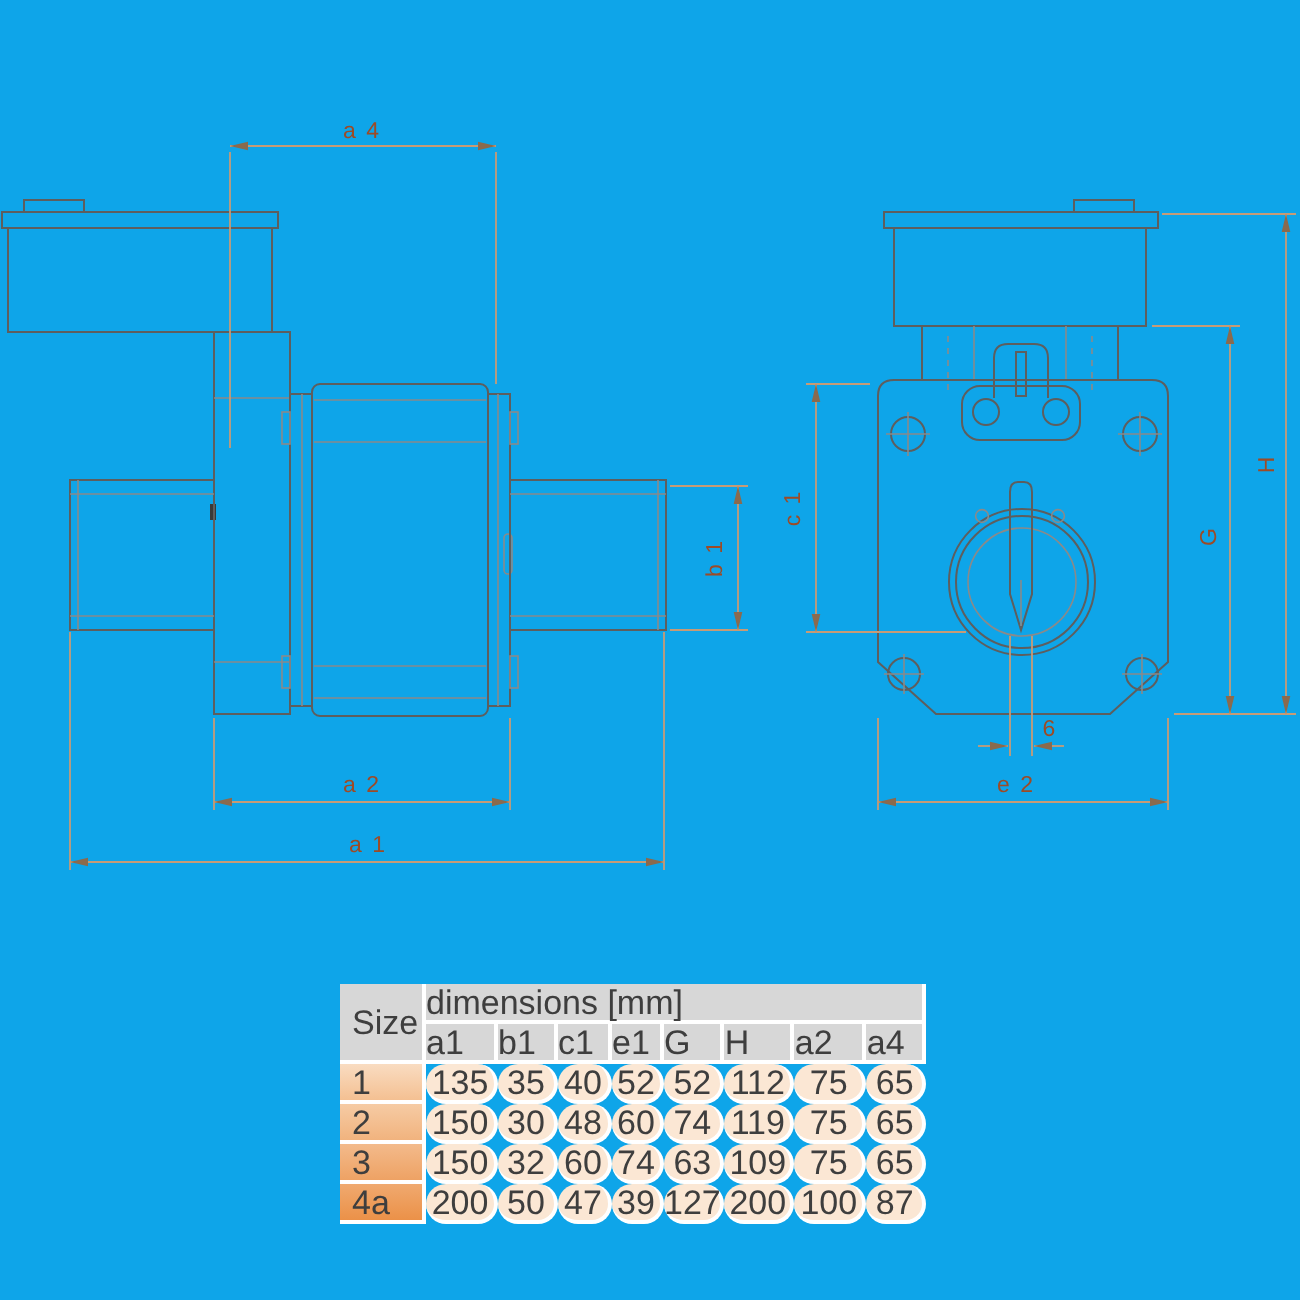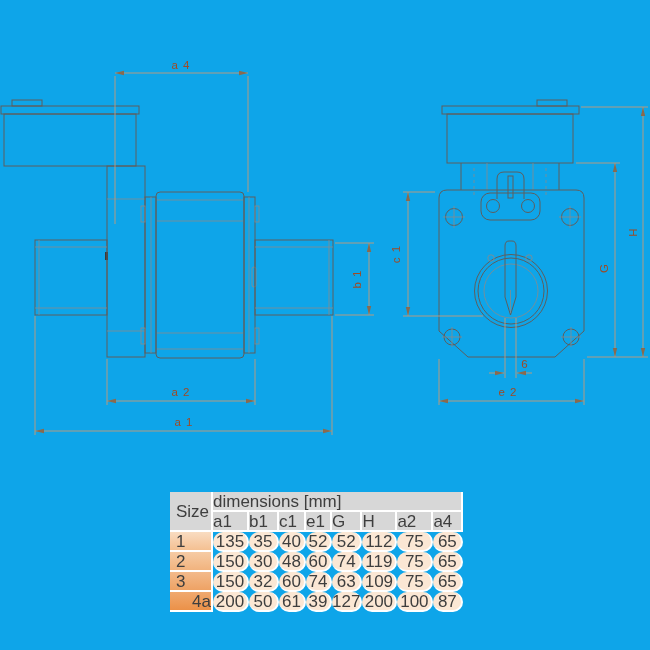--- a/index.html
+++ b/index.html
@@ -16,21 +16,21 @@
              table-layout:fixed;font-size:17px;color:#3e3e3e;line-height:1;}
   #dim-table th,#dim-table td{font-weight:normal;height:18px;padding:0;
              border-right:2px solid #fff;border-bottom:2px solid #fff;}
   #dim-table th{background:#d7d7d7;text-align:left;}
   #dim-table th.size-h{text-align:left;padding-left:6px;}
   #dim-table td.val{background:#fbe7d4;text-align:center;border-radius:10px;}
   #dim-table td.size{ text-align:left;padding-left:6px;}
   #dim-table td.s1{background:linear-gradient(#f9dcc1,#f4c092);}
   #dim-table td.s2{background:linear-gradient(#f6cba4,#f1b37e);}
   #dim-table td.s3{background:linear-gradient(#f3ba8b,#eea264);}
-  #dim-table td.s4{background:linear-gradient(#f0a96f,#eb9148);text-align:right;}
+  #dim-table td.s4{background:linear-gradient(#f0a96f,#eb9148);}
 </style>
 </head>
 <body>
 
 <div id="page">
 
   <svg id="drawing" width="650" height="460" viewBox="0 0 650 460" xmlns="http://www.w3.org/2000/svg">
     <defs>
       <marker id="arr" viewBox="0 0 10 6" refX="10" refY="3" markerWidth="10" markerHeight="6" orient="auto-start-reverse">
         <polygon points="0,0.6 10,3 0,5.4" fill="#8a6a4e"></polygon>
@@ -222,21 +222,21 @@
       <td class="val">74</td>
       <td class="val">63</td>
       <td class="val">109</td>
       <td class="val">75</td>
       <td class="val">65</td>
     </tr>
     <tr>
       <td class="size s4">4a</td>
       <td class="val">200</td>
       <td class="val">50</td>
-      <td class="val">61</td>
+      <td class="val">47</td>
       <td class="val">39</td>
       <td class="val">127</td>
       <td class="val">200</td>
       <td class="val">100</td>
       <td class="val">87</td>
     </tr>
   </tbody>
     </table>
 </div>
 

